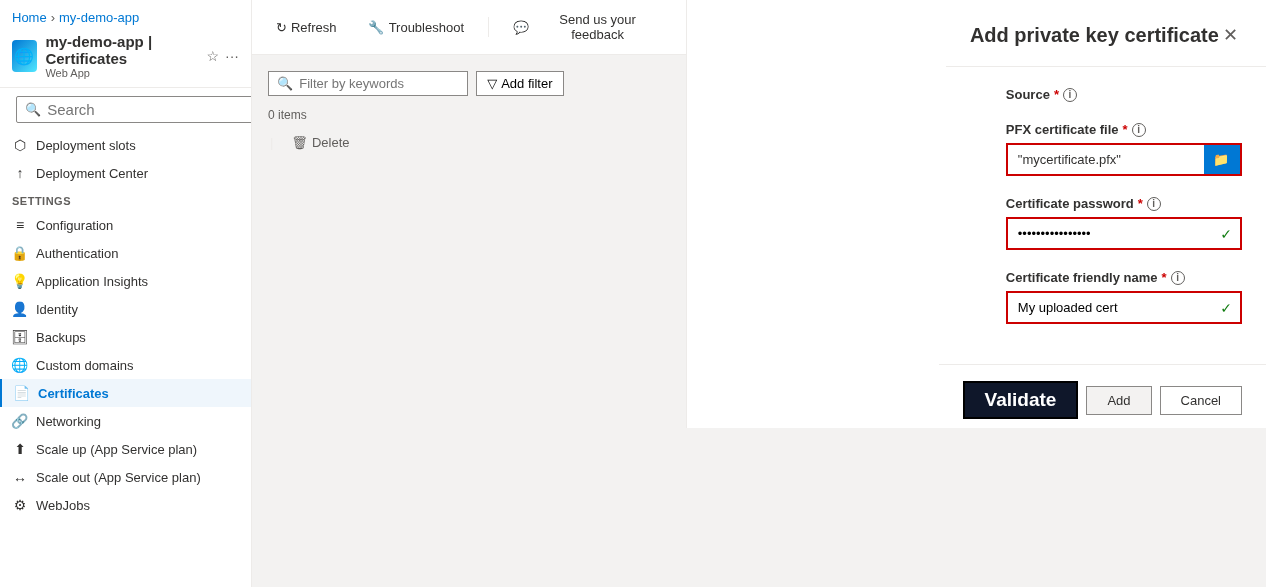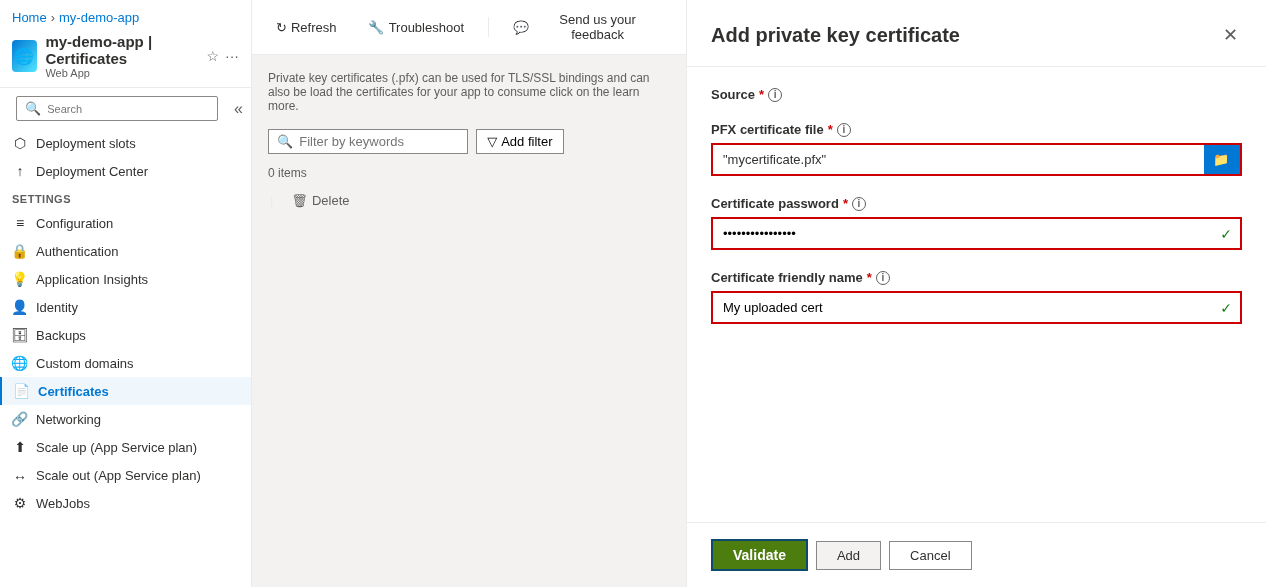--- a/index.html
+++ b/index.html
@@ -72,21 +72,21 @@
       border: 1px solid #8a8886;
       border-radius: 2px;
       padding: 4px 8px;
       gap: 6px;
       background: #fff;
     }
     .search-box input {
       border: none;
       outline: none;
       flex: 1;
-      font-size: 11px;
+      font-size: 15px;
       color: #323130;
     }
     .collapse-btn {
       border: none;
       background: none;
       cursor: pointer;
       color: #605e5c;
       font-size: 16px;
       padding: 4px;
     }
@@ -248,22 +248,23 @@
     .action-divider { color: #edebe9; padding: 0 2px; }
 
     
     .panel {
       width: 580px;
       min-width: 580px;
       background: #fff;
       border-left: 1px solid #edebe9;
       display: flex;
       flex-direction: column;
-      height: 587px;
+      height: 428px;
       overflow-y: auto;
+      align-items: flex-end;
     }
     .panel-header {
       display: flex;
       align-items: center;
       justify-content: space-between;
       padding: 20px 24px 16px 24px;
       border-bottom: 1px solid #edebe9;
     }
     .panel-title {
       font-size: 20px;
@@ -387,26 +388,26 @@
       background: transparent;
     }
     .panel-footer {
       padding: 16px 24px;
       border-top: 1px solid #edebe9;
       display: flex;
       gap: 8px;
       align-items: center;
     }
     .btn-validate {
-      background: #4d7c0f;
+      background: #0f172a;
       color: white;
-      border: 2px solid #0c4a6e;
+      border: 2px solid #000000;
       padding: 6px 20px;
       cursor: pointer;
-      font-size: 14px;
+      font-size: 19px;
       font-weight: 600;
     }
     .btn-add {
       background: #f3f2f1;
       color: #323130;
       border: 1px solid #8a8886;
       padding: 6px 20px;
       cursor: pointer;
       font-size: 13px;
     }
@@ -521,21 +522,20 @@
     </button>
     <div class="toolbar-divider"></div>
     <button class="toolbar-btn">
       <span>💬</span>
       <span>Send us your feedback</span>
     </button>
   </div>
 
 
   <div class="content-area">
-    <p class="description">Private key certificates (.pfx) can be used for TLS/SSL bindings and can also be load the certificates for your app to consume click on the learn more.</p>
 
     <div class="filter-row">
       <div class="filter-input">
         <span>🔍</span>
         <input type="text" placeholder="Filter by keywords" style="">
       </div>
       <button class="filter-btn">
         <span>▽</span>
         <span>Add filter</span>
       </button>

